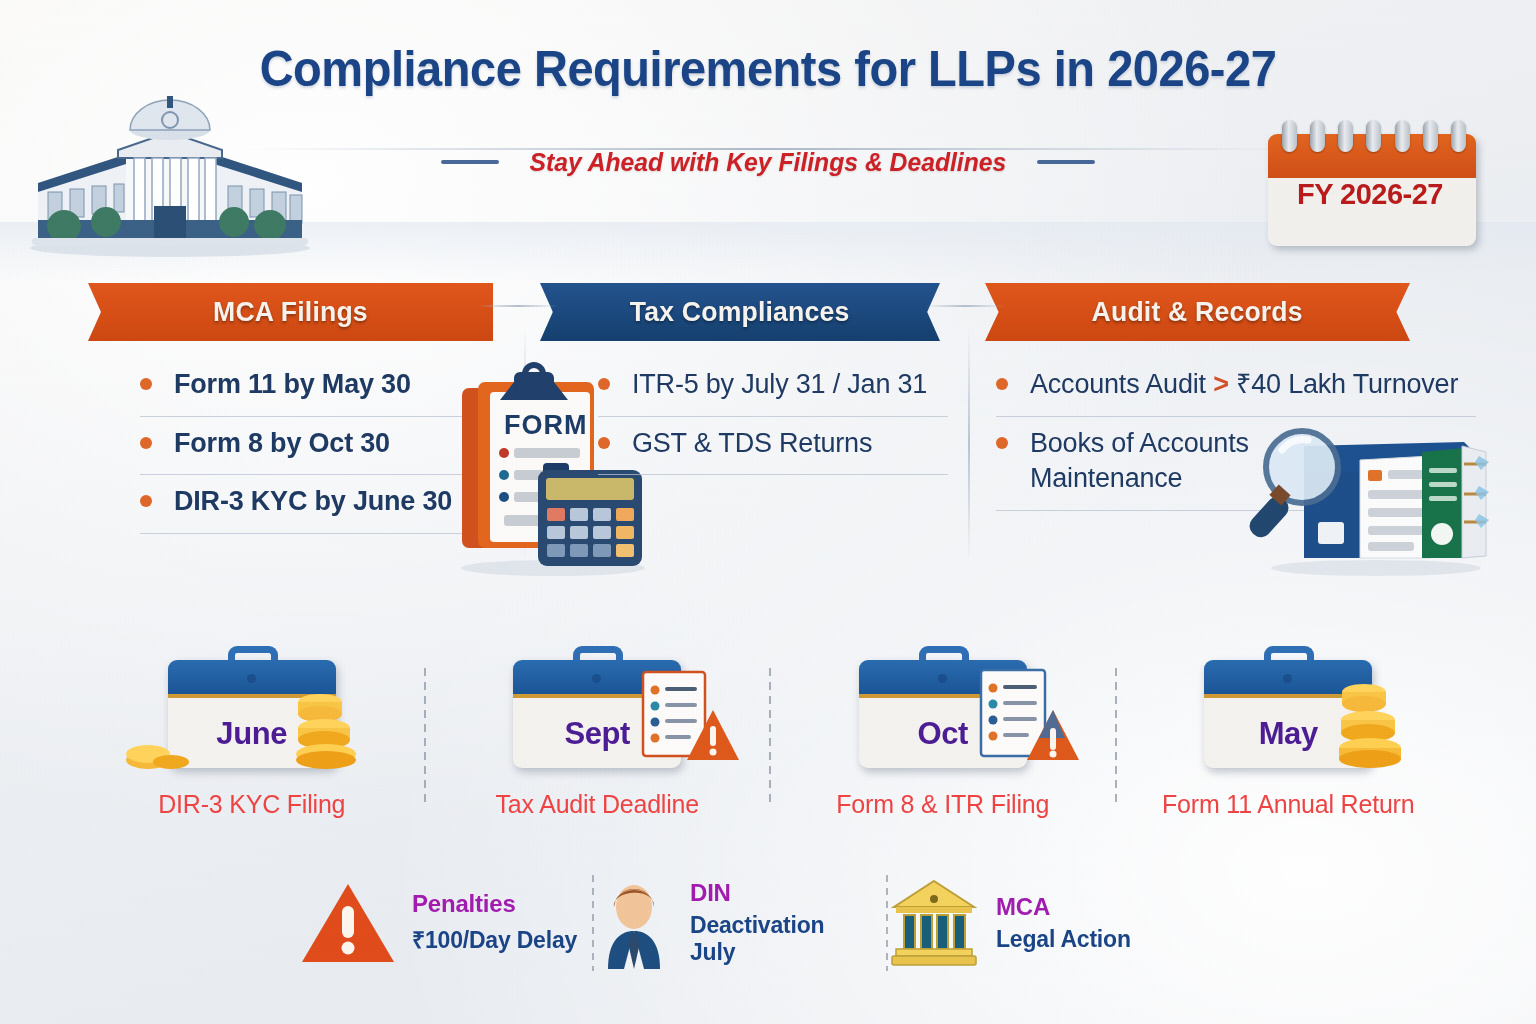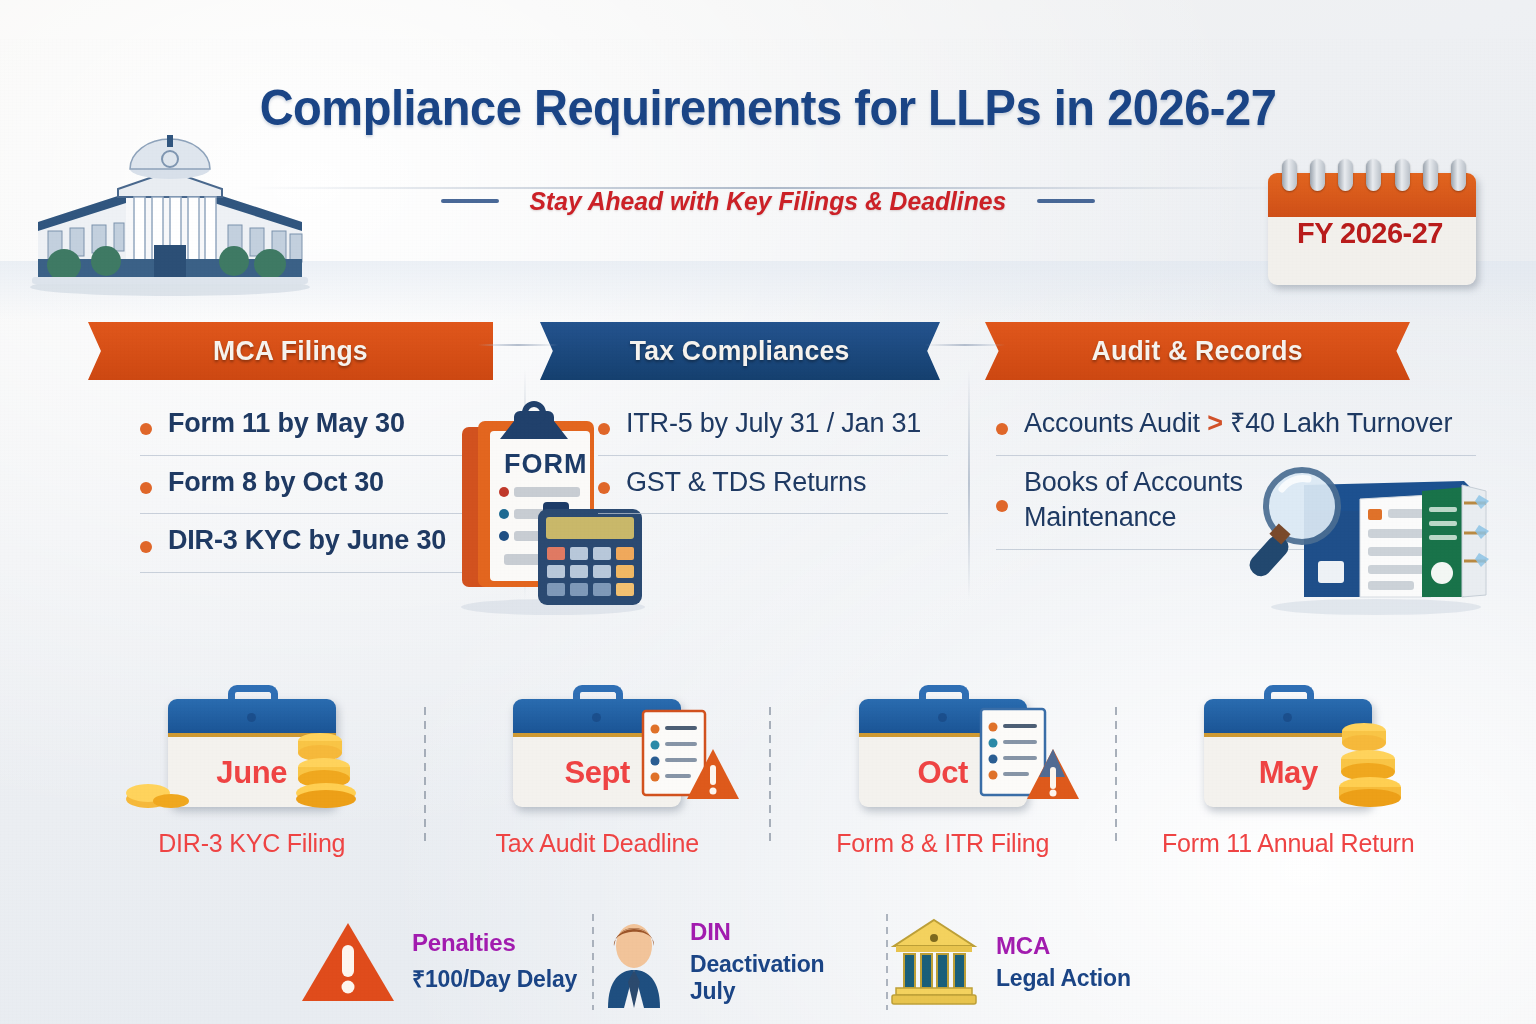--- a/index.html
+++ b/index.html
@@ -5,21 +5,21 @@
   * { margin:0; padding:0; box-sizing:border-box; }
   html,body { width:1536px; height:1024px; overflow:hidden; }
   body {
     font-family:"Liberation Sans", sans-serif;
     background:
       radial-gradient(ellipse at 20% 18%, #ffffff 0%, rgba(255,255,255,0) 55%),
       radial-gradient(ellipse at 85% 85%, #ffffff 0%, rgba(255,255,255,0) 50%),
       linear-gradient(160deg,#f4f3f0 0%, #eef0f3 35%, #e8ecf1 70%, #eceef1 100%);
     position:relative;
   }
-  .poster { position:absolute; inset:0;margin-top:39px; }
+  .poster { position:absolute; inset:0; }
 
   
   .noise {
     position:absolute; inset:0; pointer-events:none; opacity:.35;
     background-image:
       repeating-linear-gradient(0deg, rgba(0,0,0,.012) 0 1px, transparent 1px 3px),
       repeating-linear-gradient(90deg, rgba(0,0,0,.010) 0 1px, transparent 1px 4px);
   }
   .band-top { position:absolute; left:0; right:0; top:222px; height:60px;
     background:linear-gradient(180deg, rgba(222,230,240,.55), rgba(236,240,245,0)); }
@@ -82,21 +82,21 @@
                  background:linear-gradient(180deg,rgba(180,190,205,0),rgba(172,184,200,.8),rgba(180,190,205,0)); }
   #div-a { left:524px; }
   #div-b { left:968px; }
 
   
   .col { position:absolute; }
   #col-mca { left:140px; top:358px; width:330px; }
   #col-tax { left:598px; top:358px; width:350px; }
   #col-aud { left:996px; top:358px; width:480px; }
 
-  .bullet-row { position:relative; display:flex; align-items:center; gap:16px;
+  .bullet-row { position:relative; display:flex; align-items:flex-start; gap:22px;
                 padding:9px 0 13px 0; border-bottom:1.5px solid rgba(186,195,208,.75); }
   .dot { width:12px; height:12px; border-radius:50%; background:#e0672a; flex:none; margin-top:11px; }
   .bullet-row .txt { font-size:27px; color:#1f3a63; line-height:1.32; letter-spacing:-.2px; }
   #col-mca .bullet-row .txt { font-weight:bold; }
   .gt { color:#d2522a; font-weight:bold; }
 
   
   .illus-form { position:absolute; left:448px; top:358px; width:210px; height:220px; }
   .illus-books{ position:absolute; left:1246px; top:422px; width:245px; height:155px; }
 
@@ -115,21 +115,21 @@
   .bc-handle { position:absolute; left:60px; top:-14px; width:50px; height:24px;
                border:7px solid #2f6fb5; border-bottom:none; border-radius:9px 9px 0 0;
                background:transparent; }
   .bc-body { position:absolute; inset:0; border-radius:9px; background:#f4f2ee;
              box-shadow:2px 4px 8px rgba(100,112,130,.4); overflow:hidden; }
   .bc-top { height:34px; background:linear-gradient(180deg,#2a6cb0,#1b5596); }
   .bc-line { height:4px; background:#cf9a33; }
   .bc-dot { position:absolute; left:79px; top:14px; width:9px; height:9px; border-radius:50%;
             background:#1a4a85; opacity:.75; }
   .bc-month { position:absolute; left:0; right:0; top:56px; text-align:center;
-              font-size:31px; font-weight:bold; color:#ef4444; letter-spacing:-.4px; }
+              font-size:31px; font-weight:bold; color:#4c1d95; letter-spacing:-.4px; }
   .tl-label { margin-top:22px; font-size:25px; color:#ef4444; letter-spacing:-.2px; white-space:nowrap; }
   .tl-extra { position:absolute; top:12px; }
 
   
   .risks { position:absolute; left:300px; top:860px; width:880px; height:125px;
            display:flex; align-items:center; }
   .risk-cell { flex:1; display:flex; align-items:center; gap:16px; justify-content:flex-start; }
   .risk-sep { width:2px; height:96px; flex:none;
               background-image:linear-gradient(180deg,#8e98a6 55%,transparent 0);
               background-size:2px 13px; opacity:.7; }

